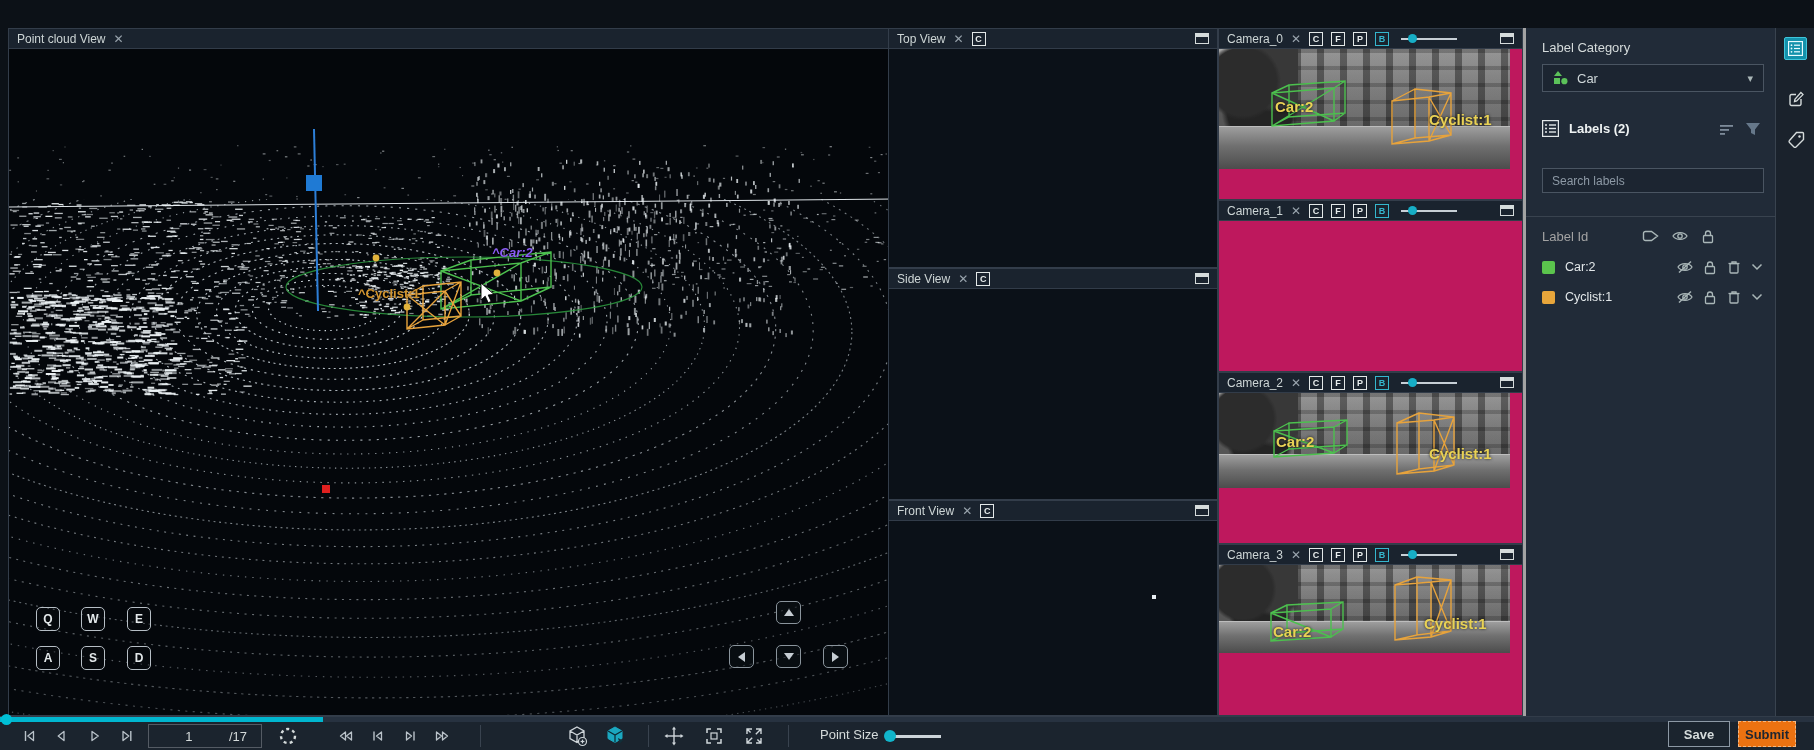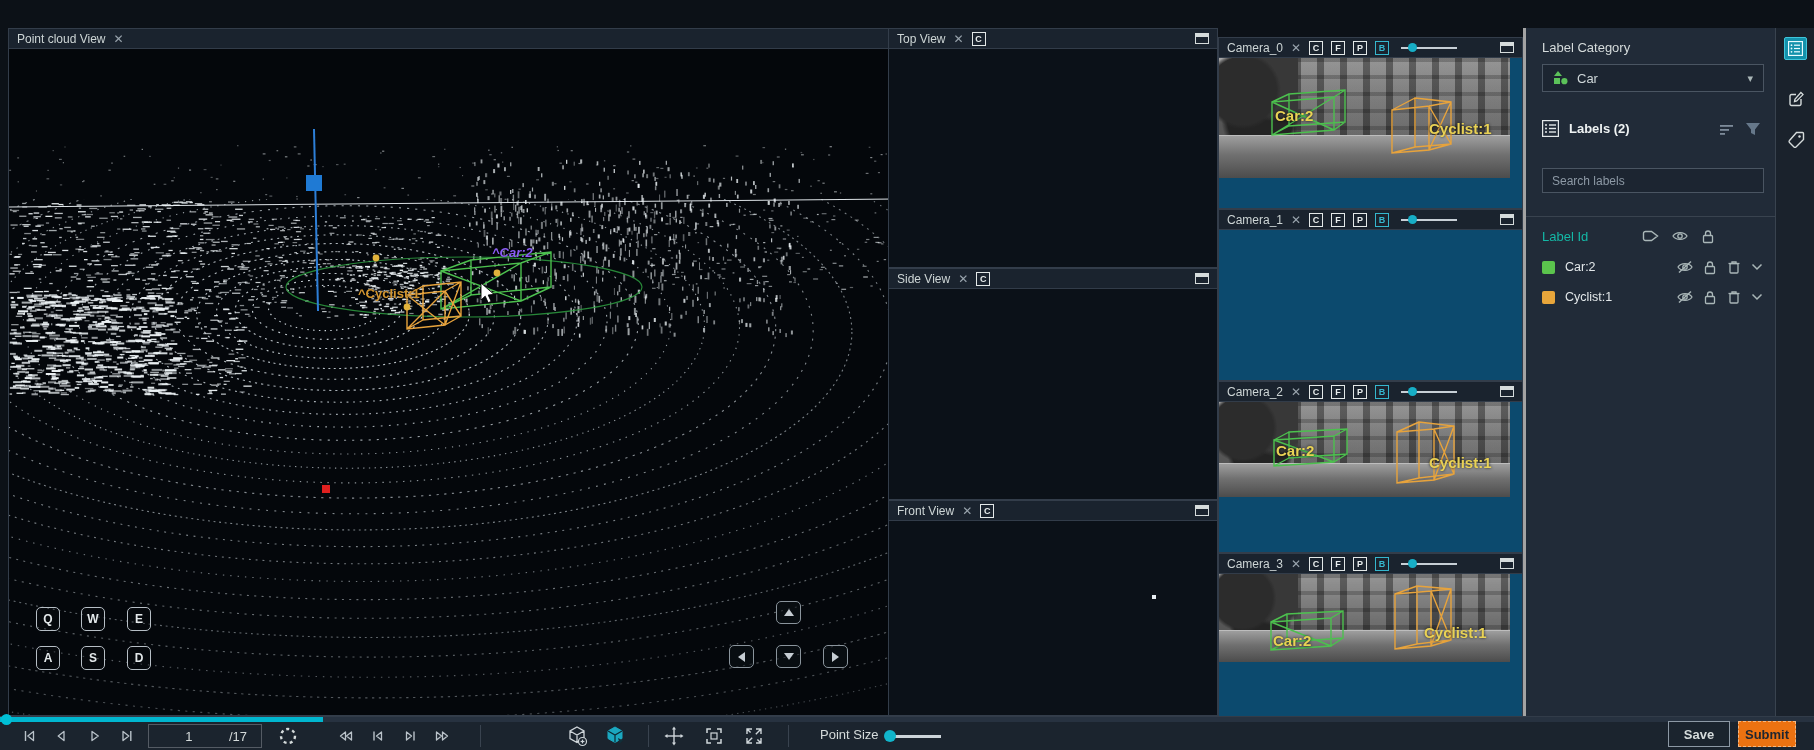--- a/index.html
+++ b/index.html
@@ -34,21 +34,21 @@
          color:#e3e8ea; font-size:12px; font-weight:bold; display:flex; align-items:center;
          justify-content:center; background:rgba(10,14,18,.25); }
   .navb { position:absolute; width:25px; height:23px; border:1px solid #8a949c; border-radius:5px;
           display:flex; align-items:center; justify-content:center; background:rgba(13,18,24,.55); }
 
   
   .view-content { position:absolute; left:0; top:20px; right:0; bottom:0; background:#0b1118; }
 
   
   .cam-col { position:absolute; left:1218px; top:28px; width:305px; height:688px; background:#0c1117; }
-  .campanel { position:absolute; left:0; width:305px; height:172px; background:#0c4a6e; border:1px solid #333d4a;margin-top:9px; }
+  .campanel { position:absolute; left:0; width:305px; height:172px; background:#be185d; border:1px solid #333d4a; }
   .cam-img { position:absolute; left:0; top:20px; width:291px; overflow:hidden; background:#555; }
   .wf { position:absolute; left:0; top:0; }
   .cam-label { position:absolute; font-size:15px; font-weight:bold; color:#e9d255; text-shadow:0 0 3px rgba(0,0,0,.85); white-space:nowrap; }
   .scene .bldg { position:absolute; left:18%; top:0; right:0; height:64%;
       background:linear-gradient(180deg,#939393,#757575 55%,#616161);}
   .scene .bldg:before { content:""; position:absolute; inset:0; background:
       repeating-linear-gradient(90deg, rgba(22,22,22,.42) 0 7px, rgba(170,170,170,.12) 7px 23px),
       repeating-linear-gradient(180deg, rgba(25,25,25,.30) 0 4px, transparent 4px 17px);}
   .scene .trees { position:absolute; left:0; top:0; width:27%; height:72%; background:
       radial-gradient(circle at 30% 38%, #2c2c2c 0 44%, transparent 50%),
@@ -73,21 +73,21 @@
   .sb-dropdown { position:absolute; left:16px; top:36px; width:222px; height:28px;
                  border:1px solid #4a5562; background:#1c2531; display:flex; align-items:center;
                  gap:9px; padding:0 10px;justify-content:space-between; }
   .sb-dropdown .chev { margin-left:auto; color:#aab7b8; font-size:11px; }
   .sb-labels-row { position:absolute; left:16px; top:92px; right:14px; display:flex; align-items:center; gap:10px; font-weight:bold; color:#eef2f2; }
   .sb-search { position:absolute; left:16px; top:140px; width:222px; height:25px; background:#1c2531;
                border:1px solid #4a5562; color:#d5dbdb; font-size:12px; padding:0 9px;
                font-family:"Liberation Sans",sans-serif; }
   .sb-search::placeholder { color:#8d99a5; }
   .sb-divider { position:absolute; left:0; top:188px; width:100%; border-top:1px solid #39434f; }
-  .sb-idrow { position:absolute; left:16px; top:198px; right:14px; height:20px; display:flex; align-items:center; color:#14b8a6; }
+  .sb-idrow { position:absolute; left:16px; top:198px; right:14px; height:20px; display:flex; align-items:center; color:#a3a3a3; }
   .sb-idicons { position:absolute; right:46px; display:flex; gap:13px; }
   .sb-row { position:absolute; left:16px; right:12px; height:22px; display:flex; align-items:center; gap:10px; color:#e3e8ea; font-size:12.5px; }
   .sb-rowicons { margin-left:auto; display:flex; gap:10px; align-items:center; }
   .swatch { width:13px; height:13px; border-radius:2px; display:inline-block; }
 
   
   .rail { position:absolute; left:1775px; top:28px; width:39px; height:688px; background:#1a222c; border-left:1px solid #39434f; }
   .rail .rbtn { position:absolute; left:8px; width:23px; height:23px; display:flex; align-items:center; justify-content:center; }
   .rail .rbtn.sel { background:#1492ac; border:1px solid #3fc6db; border-radius:2px; }
 

